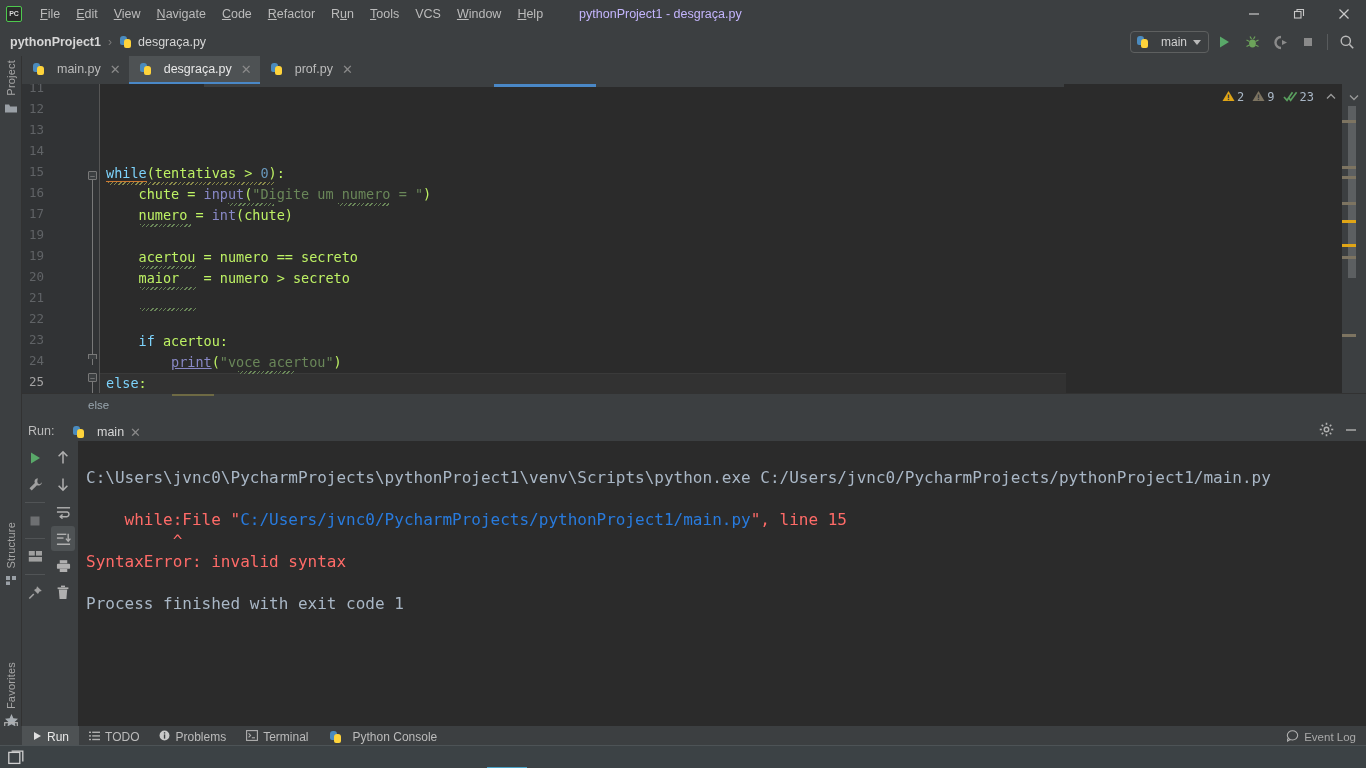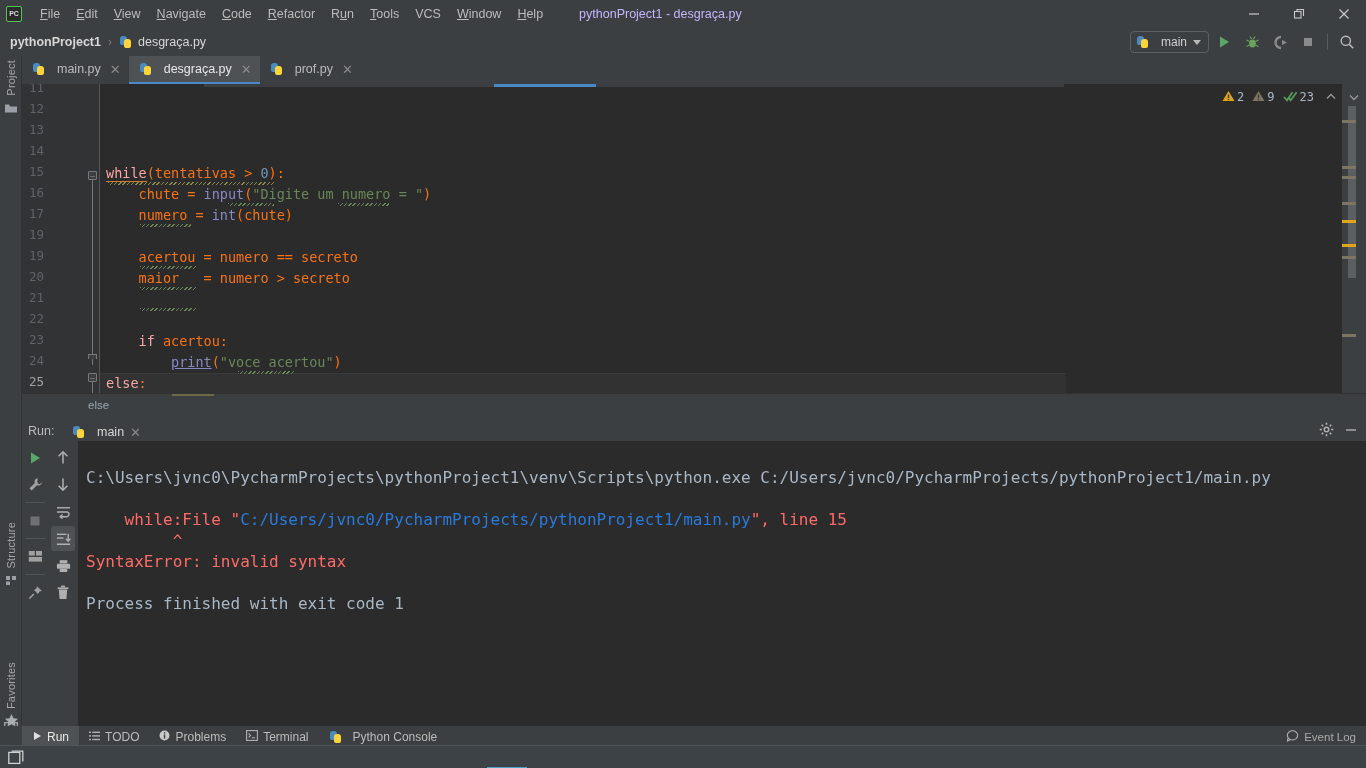--- a/index.html
+++ b/index.html
@@ -114,22 +114,22 @@
 
   .codearea { position: absolute; left: 78px; top: 0; width: 1266px; height: 309px; }
   .cline {
     position: absolute; left: 6px; height: 21px; white-space: pre;
     font-family: "DejaVu Sans Mono", monospace; font-size: 13.5px; line-height: 21px;
   }
   .curline-hl {
     position: absolute; left: 0px; width: 966px; height: 21px; background: #323232;
     border-top: 1px solid #3a3a3a; border-bottom: 1px solid #3a3a3a;
   }
-  .k { color: #fca5a5; }   
-  .p { color: #f97316; }   
+  .k { color: #7dd3fc; }   
+  .p { color: #bef264; }   
   .s { color: #6a8759; }   
   .n { color: #6897bb; }   
   .f { color: #8888c6; }   
   .err-squig {
     position: absolute; height: 3px;
     background: repeating-linear-gradient(135deg,#6a8759 0 1px, transparent 1px 3px);
   }
   .warn-squig {
     position: absolute; height: 3px;
     background: repeating-linear-gradient(135deg,#8a8a4a 0 1px, transparent 1px 3px);

